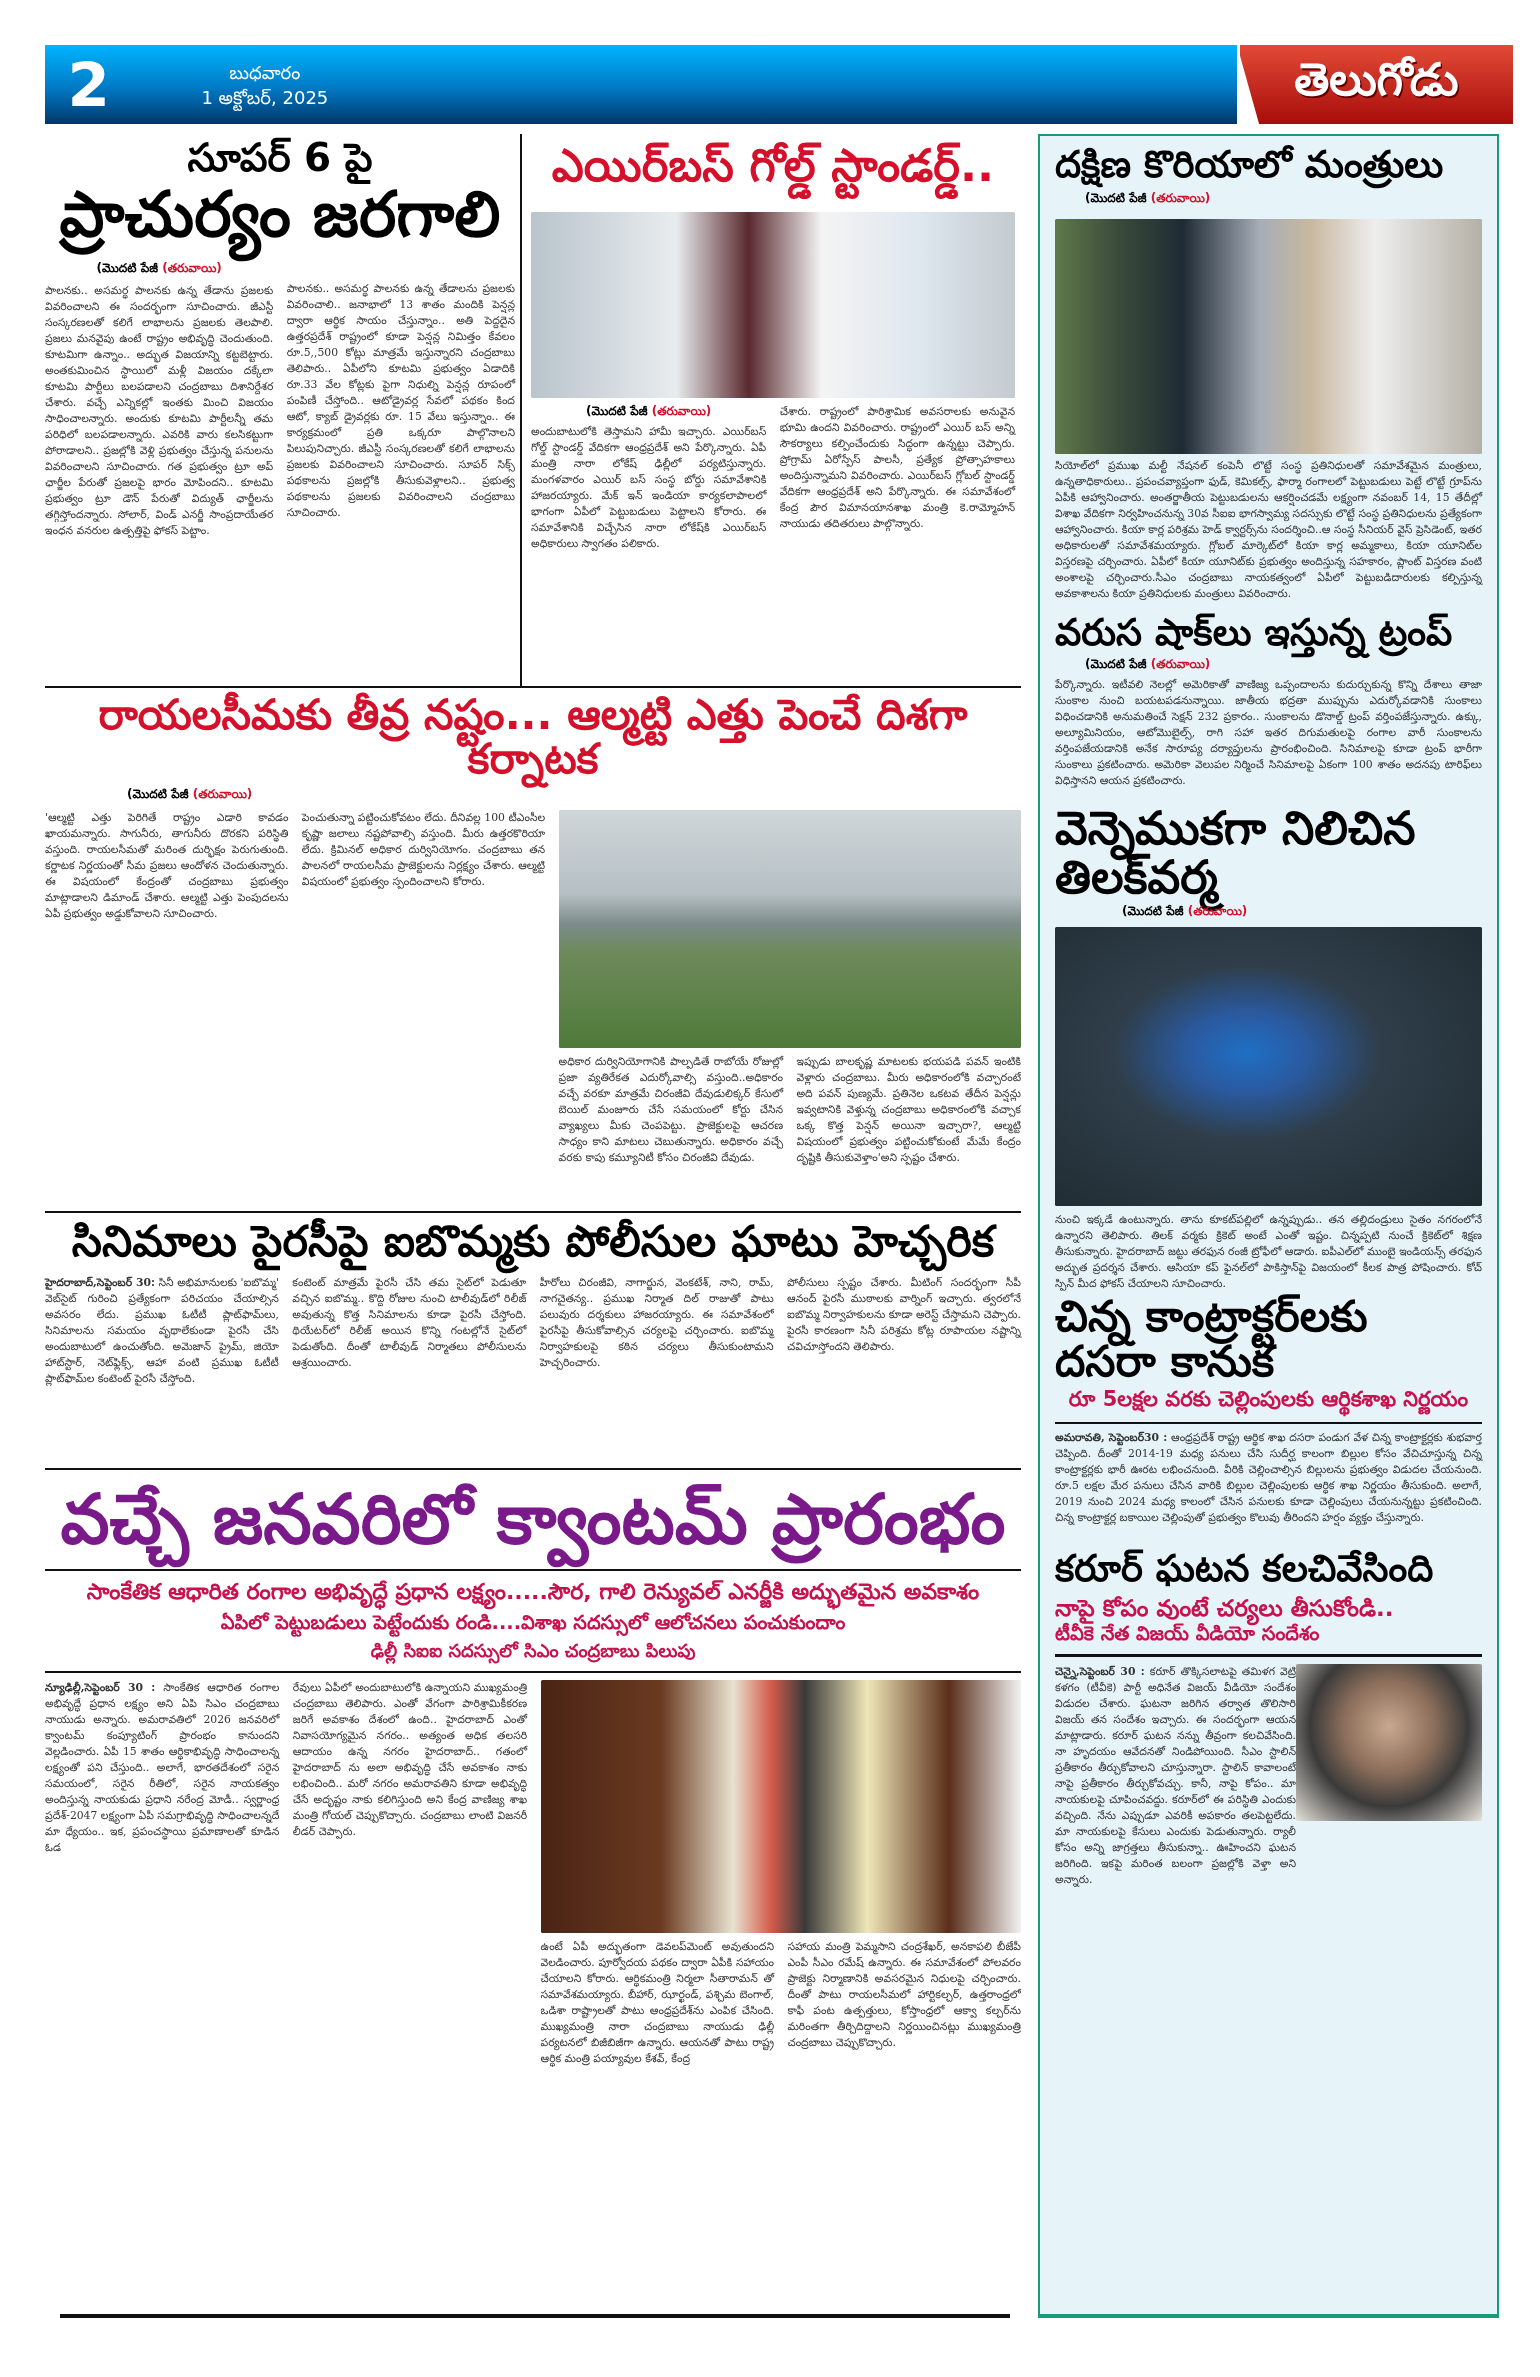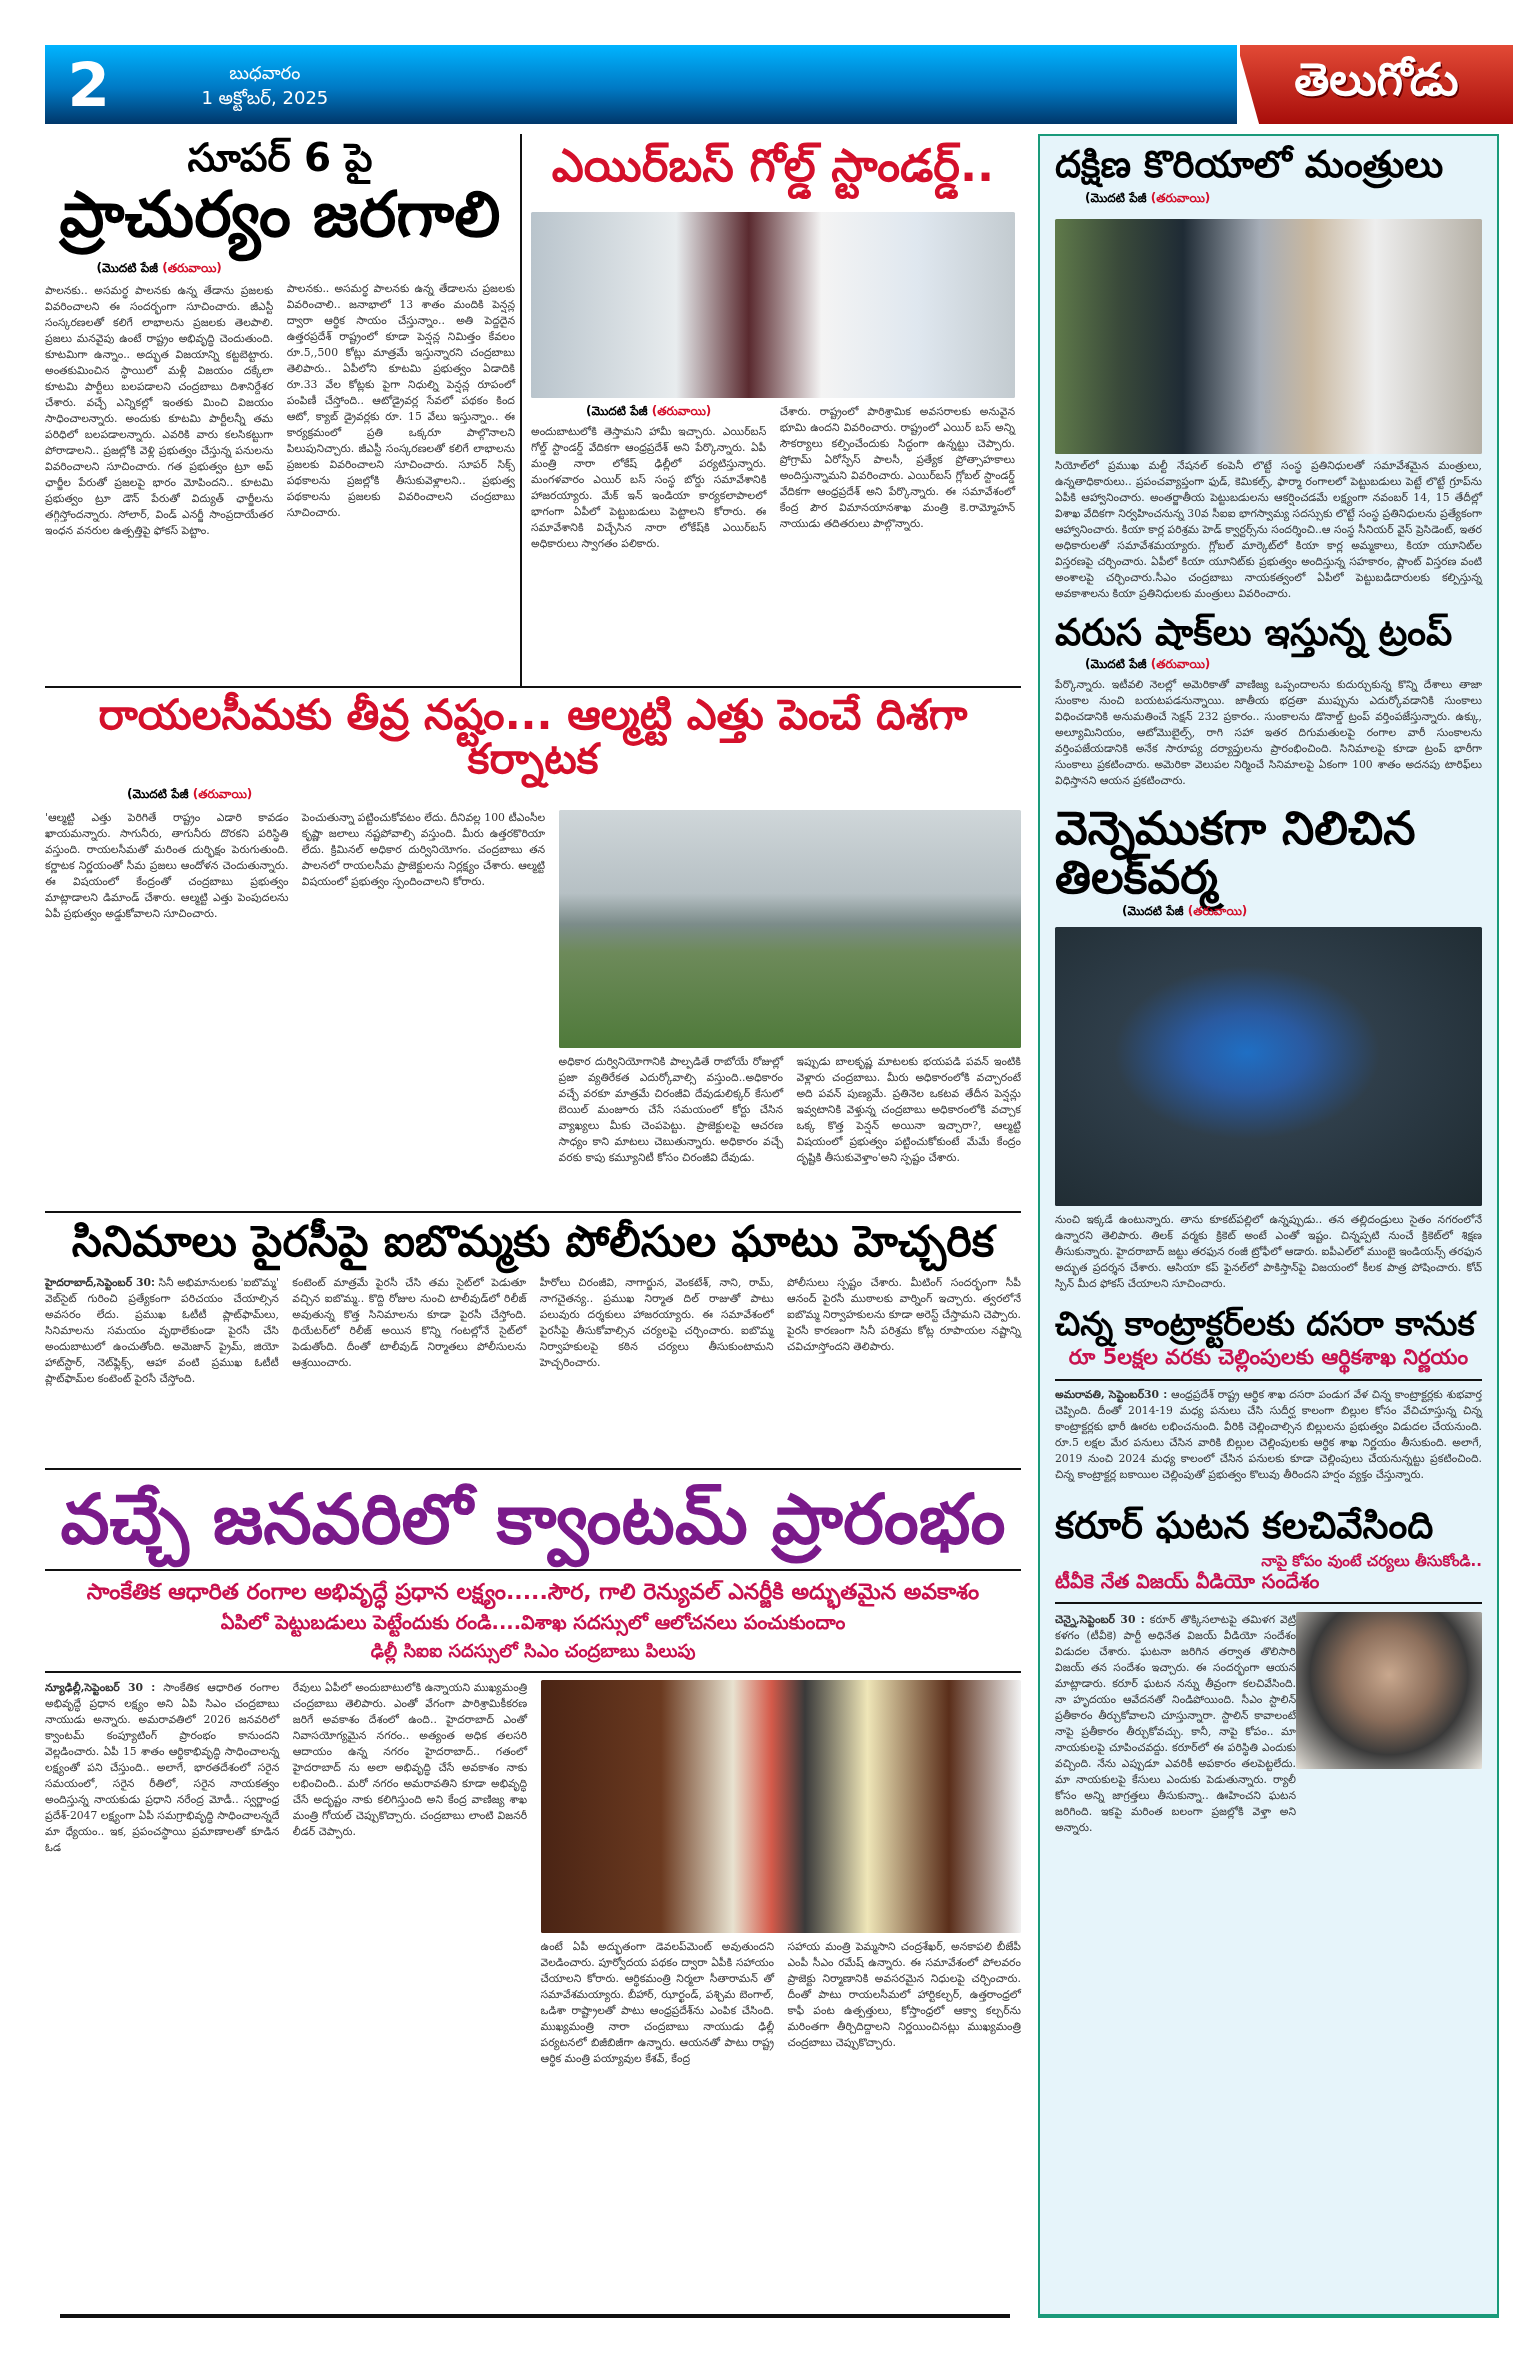--- a/index.html
+++ b/index.html
@@ -122,27 +122,27 @@
 
     <div class="h-black" style="font-size:37px;margin-top:12px">వరుస షాక్‌లు ఇస్తున్న ట్రంప్</div>
     <div class="cont" style="margin:4.5px 0 0 30px"><b>(మొదటి పేజీ</b> <span>(తరువాయి)</span></div>
     <p class="body" style="margin-top:3px">పేర్కొన్నారు. ఇటీవలి నెలల్లో అమెరికాతో వాణిజ్య ఒప్పందాలను కుదుర్చుకున్న కొన్ని దేశాలు తాజా సుంకాల నుంచి బయటపడనున్నాయి. జాతీయ భద్రతా ముప్పును ఎదుర్కోవడానికి సుంకాలు విధించడానికి అనుమతించే సెక్షన్ 232 ప్రకారం.. సుంకాలను డొనాల్డ్ ట్రంప్ వర్తింపజేస్తున్నారు. ఉక్కు, అల్యూమినియం, ఆటోమొబైల్స్, రాగి సహా ఇతర దిగుమతులపై రంగాల వారీ సుంకాలను వర్తింపజేయడానికి అనేక సారూప్య దర్యాప్తులను ప్రారంభించింది. సినిమాలపై కూడా ట్రంప్ భారీగా సుంకాలు ప్రకటించారు. అమెరికా వెలుపల నిర్మించే సినిమాలపై ఏకంగా 100 శాతం అదనపు టారిఫ్‌లు విధిస్తానని ఆయన ప్రకటించారు.</p>
 
     <div class="h-black" style="font-size:46px;margin-top:15px">వెన్నెముకగా నిలిచిన తిలక్‌వర్మ</div>
     <div class="cont" style="margin:3px 0 0 67px"><b>(మొదటి పేజీ</b> <span>(తరువాయి)</span></div>
     <div class="photo" style="height:279px;margin-top:6px;background:radial-gradient(ellipse at 45% 45%,#1f6fc4 0%,#2a5aa0 18%,#2f3e4a 40%,#1e2a30 100%)"></div>
     <p class="body" style="margin-top:6px">నుంచి ఇక్కడే ఉంటున్నారు. తాను కూకట్‌పల్లిలో ఉన్నప్పుడు.. తన తల్లిదండ్రులు సైతం నగరంలోనే ఉన్నారని తెలిపారు. తిలక్ వర్మకు క్రికెట్ అంటే ఎంతో ఇష్టం. చిన్నప్పటి నుంచే క్రికెట్‌లో శిక్షణ తీసుకున్నారు. హైదరాబాద్ జట్టు తరఫున రంజీ ట్రోఫీలో ఆడారు. ఐపీఎల్‌లో ముంబై ఇండియన్స్ తరఫున అద్భుత ప్రదర్శన చేశారు. ఆసియా కప్ ఫైనల్‌లో పాకిస్తాన్‌పై విజయంలో కీలక పాత్ర పోషించారు. కోచ్ స్పిన్ మీద ఫోకస్ చేయాలని సూచించారు.</p>
 
-    <div class="h-black" style="font-size:33px;margin-top:15px">చిన్న కాంట్రాక్టర్‌లకు దసరా కానుక</div>
+    <div class="h-black" style="font-size:43px;margin-top:2px">చిన్న కాంట్రాక్టర్‌లకు దసరా కానుక</div>
     <div class="h-magenta" style="font-size:21px;margin-top:3px;text-align:center">రూ 5లక్షల వరకు చెల్లింపులకు ఆర్థికశాఖ నిర్ణయం</div>
     <div style="height:2.2px;background:#111;margin:9px 0 6px"></div>
     <p class="body"><b>అమరావతి, సెప్టెంబర్30 :</b> <span>ఆంధ్రప్రదేశ్ రాష్ట్ర ఆర్థిక శాఖ దసరా పండుగ వేళ చిన్న కాంట్రాక్టర్లకు శుభవార్త చెప్పింది. దీంతో 2014-19 మధ్య పనులు చేసి సుదీర్ఘ కాలంగా బిల్లుల కోసం వేచిచూస్తున్న చిన్న కాంట్రాక్టర్లకు భారీ ఊరట లభించనుంది. వీరికి చెల్లించాల్సిన బిల్లులను ప్రభుత్వం విడుదల చేయనుంది. రూ.5 లక్షల మేర పనులు చేసిన వారికి బిల్లుల చెల్లింపులకు ఆర్థిక శాఖ నిర్ణయం తీసుకుంది. అలాగే, 2019 నుంచి 2024 మధ్య కాలంలో చేసిన పనులకు కూడా చెల్లింపులు చేయనున్నట్టు ప్రకటించింది. చిన్న కాంట్రాక్టర్ల బకాయిల చెల్లింపుతో ప్రభుత్వం కొలువు తీరిందని హర్షం వ్యక్తం చేస్తున్నారు.</span></p>
 
     <div class="h-black" style="font-size:37px;margin-top:24px">కరూర్ ఘటన కలచివేసింది</div>
-    <div class="h-magenta" style="font-size:15px;margin-top:6px;text-align:right">నాపై కోపం వుంటే చర్యలు తీసుకోండి..</div>
+    <div class="h-magenta" style="font-size:23px;margin-top:6px;text-align:left">నాపై కోపం వుంటే చర్యలు తీసుకోండి..</div>
     <div class="h-magenta" style="font-size:19.4px;">టీవీకె నేత విజయ్ వీడియో సందేశం</div>
     <div style="height:2.2px;background:#111;margin:9px 0 7.5px"></div>
     <div style="display:grid;grid-template-columns:1fr 186px;gap:0">
       <p class="body"><b>చెన్నై,సెప్టెంబర్ 30 :</b> <span>కరూర్ తొక్కిసలాటపై తమిళగ వెట్రి కళగం (టీవీకె) పార్టీ అధినేత విజయ్ వీడియో సందేశం విడుదల చేశారు. ఘటనా జరిగిన తర్వాత తొలిసారి విజయ్ తన సందేశం ఇచ్చారు. ఈ సందర్భంగా ఆయన మాట్లాడారు. కరూర్ ఘటన నన్ను తీవ్రంగా కలచివేసింది. నా హృదయం ఆవేదనతో నిండిపోయింది. సీఎం స్టాలిన్ ప్రతీకారం తీర్చుకోవాలని చూస్తున్నారా. స్టాలిన్ కావాలంటే నాపై ప్రతీకారం తీర్చుకోవచ్చు. కానీ, నాపై కోపం.. మా నాయకులపై చూపించవద్దు. కరూర్‌లో ఈ పరిస్థితి ఎందుకు వచ్చింది. నేను ఎప్పుడూ ఎవరికీ అపకారం తలపెట్టలేదు. మా నాయకులపై కేసులు ఎందుకు పెడుతున్నారు. ర్యాలీ కోసం అన్ని జాగ్రత్తలు తీసుకున్నా.. ఊహించని ఘటన జరిగింది. ఇకపై మరింత బలంగా ప్రజల్లోకి వెళ్తా అని అన్నారు.</span></p>
       <div class="photo" style="height:157px;background:radial-gradient(ellipse at 50% 40%,#c9a88e 0%,#8a6d5a 35%,#3a3a3a 60%,#e8e4dc 100%)"></div>
     </div>
   </div>
 </div>
 
 

